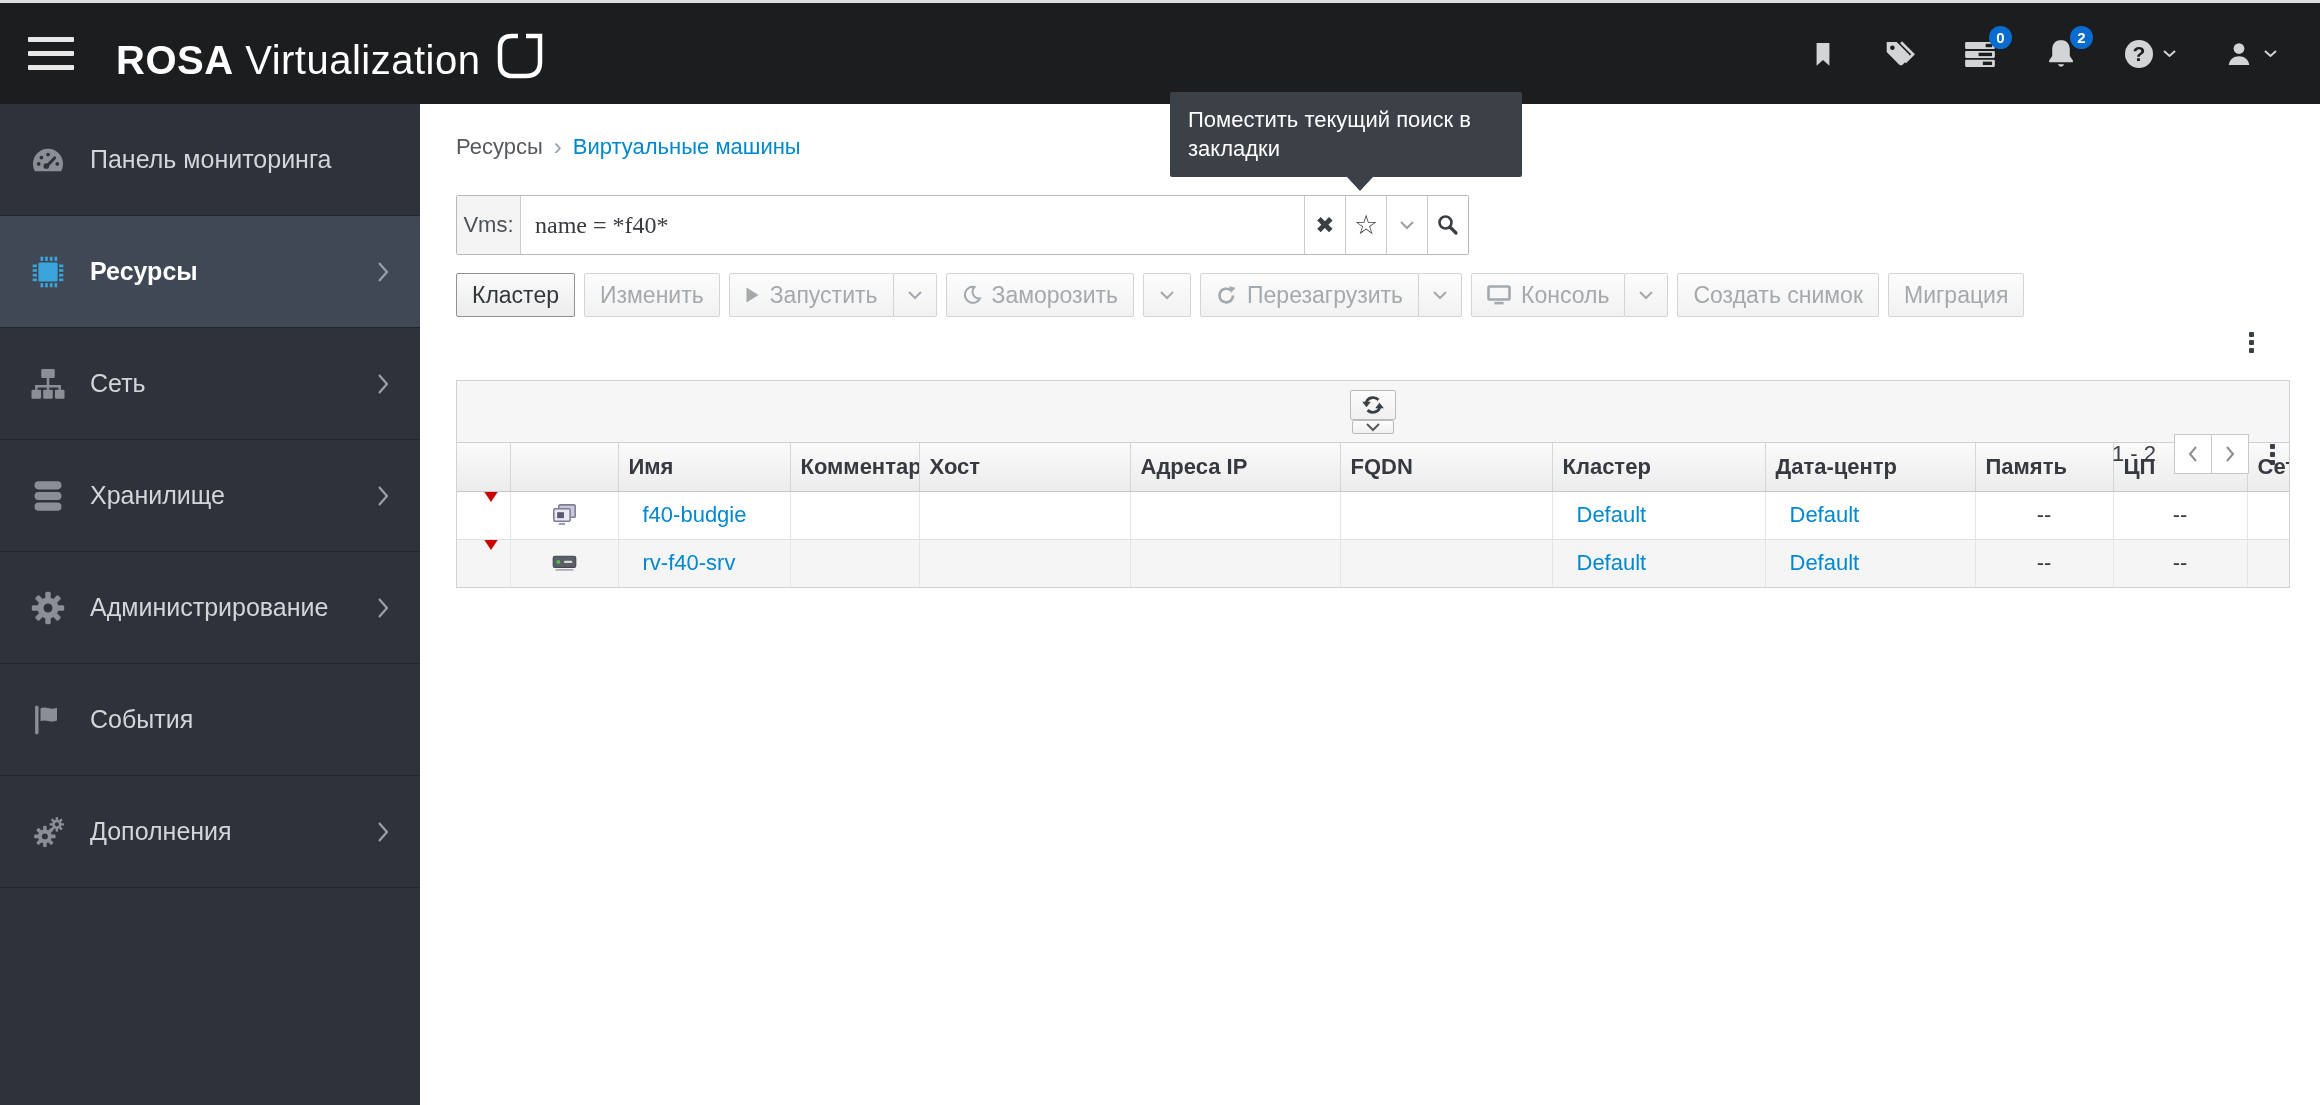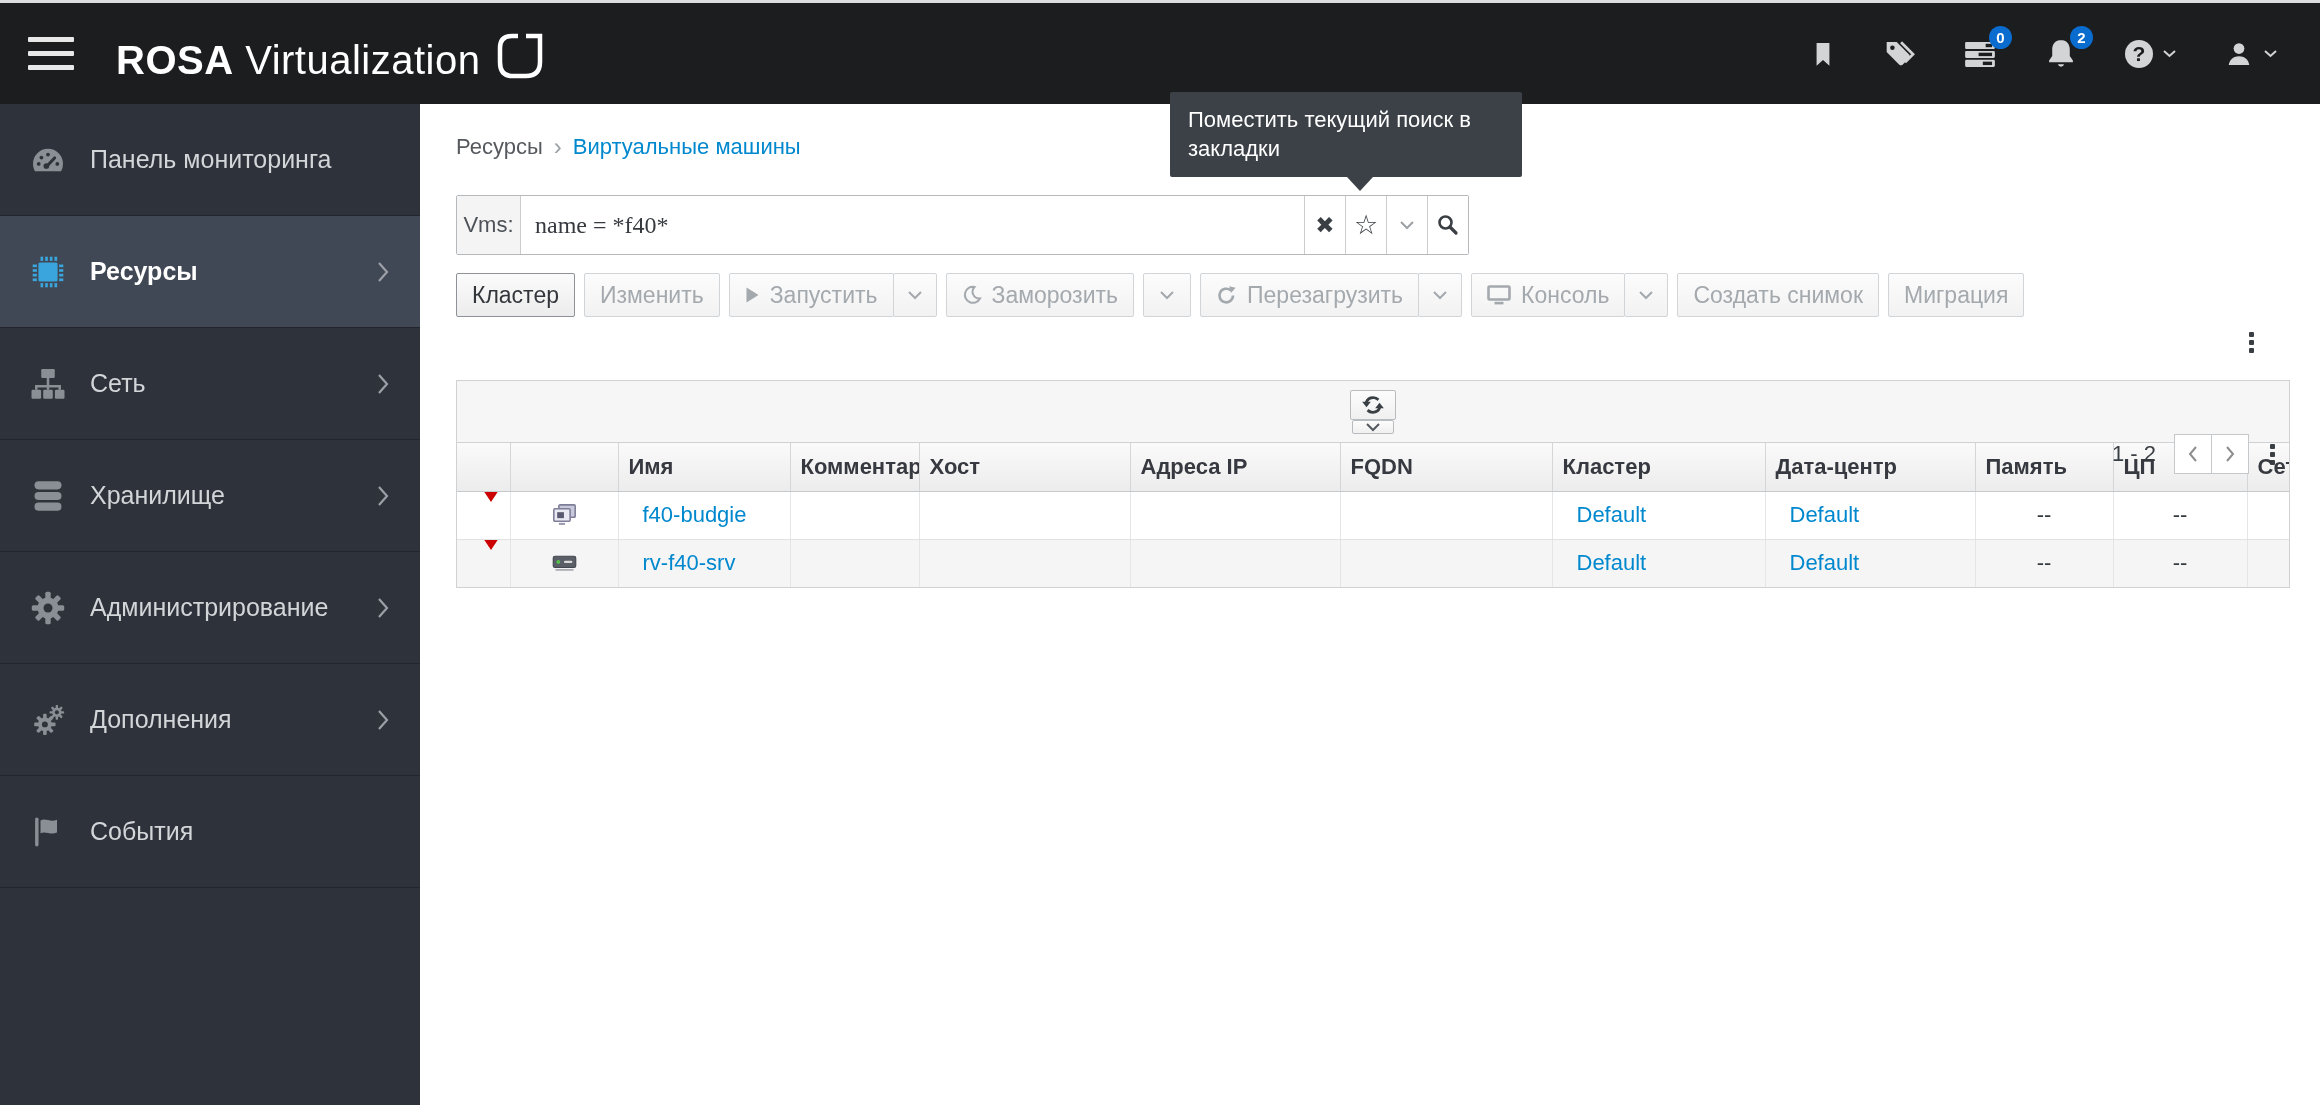--- a/index.html
+++ b/index.html
@@ -310,20 +310,29 @@
         </g>
         <circle cx="12" cy="12" r="3" fill="#2e323a"></circle>
       </svg>
     </span>
     <span class="nav-label">Администрирование</span>
     <span class="nav-chevron">
       <svg width="14" height="24" viewBox="0 0 14 24">
           <polyline points="3,3 11,12 3,21" fill="none" stroke="#9ba0a6" stroke-width="2.2"></polyline>
         </svg>
     </span>
+  </div>
+  <div class="nav-item">
+    <span class="nav-icon">
+      <svg width="36" height="36" viewBox="0 0 24 24" fill="#8a8e95">
+        <rect x="3.4" y="2.3" width="2.3" height="19.4" rx="1.15"></rect>
+        <path d="M7 4.3c3.4-1.8 6.6 1.5 11-.5v8.6c-4.4 2-7.6-1.3-11 .5z"></path>
+      </svg>
+    </span>
+    <span class="nav-label">События</span>
   </div>
   <div class="nav-item">
     <span class="nav-icon">
       <svg width="36" height="36" viewBox="0 0 24 24">
         <g transform="translate(2 7) scale(0.66)">
           <g fill="#8a8e95">
             <circle cx="12" cy="12" r="7"></circle>
             <rect x="10.2" y="1.2" width="3.6" height="5" rx="1"></rect>
             <rect x="10.2" y="1.2" width="3.6" height="5" rx="1" transform="rotate(45 12 12)"></rect>
             <rect x="10.2" y="1.2" width="3.6" height="5" rx="1" transform="rotate(90 12 12)"></rect>
@@ -350,29 +359,20 @@
           <circle cx="12" cy="12" r="3" fill="#2e323a"></circle>
         </g>
       </svg>
     </span>
     <span class="nav-label">Дополнения</span>
     <span class="nav-chevron">
       <svg width="14" height="24" viewBox="0 0 14 24">
           <polyline points="3,3 11,12 3,21" fill="none" stroke="#9ba0a6" stroke-width="2.2"></polyline>
         </svg>
     </span>
-  </div>
-  <div class="nav-item">
-    <span class="nav-icon">
-      <svg width="36" height="36" viewBox="0 0 24 24" fill="#8a8e95">
-        <rect x="3.4" y="2.3" width="2.3" height="19.4" rx="1.15"></rect>
-        <path d="M7 4.3c3.4-1.8 6.6 1.5 11-.5v8.6c-4.4 2-7.6-1.3-11 .5z"></path>
-      </svg>
-    </span>
-    <span class="nav-label">События</span>
   </div>
 </nav>
 
 <div class="tooltip">
   <span>Поместить текущий поиск в закладки</span>
 </div>
 
 <main class="main">
 
   <div class="breadcrumb">

